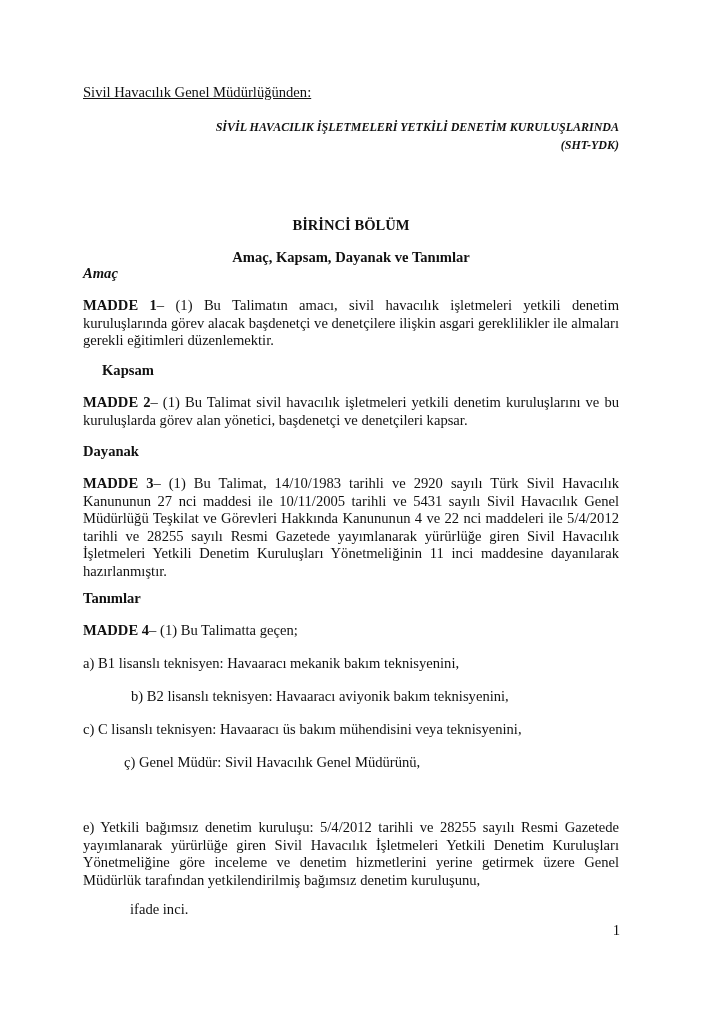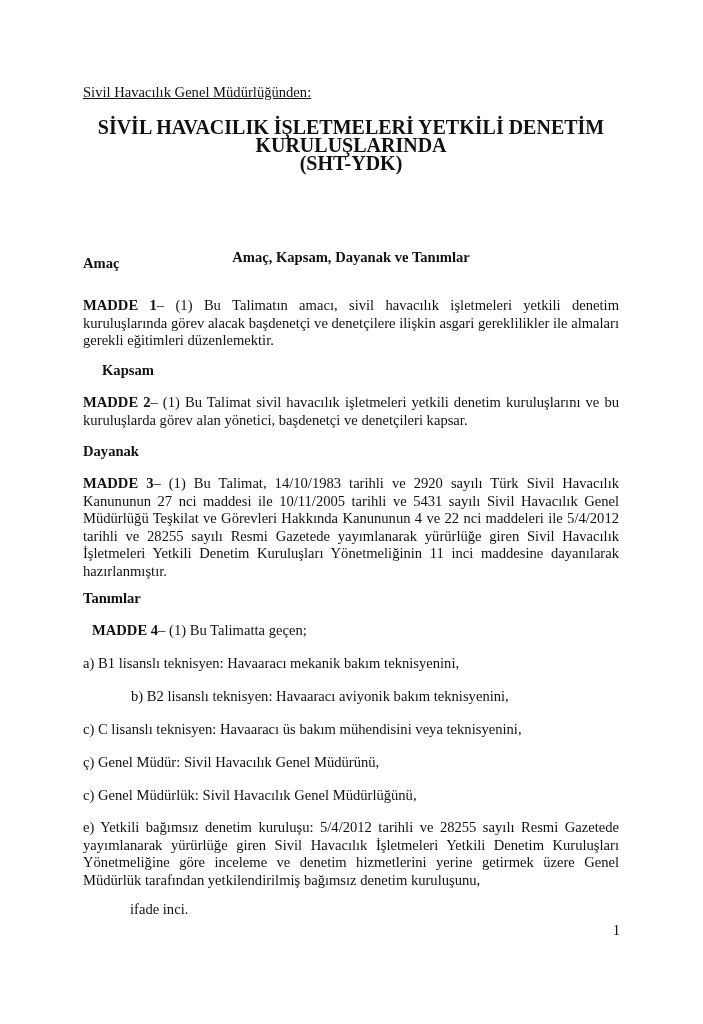--- a/index.html
+++ b/index.html
@@ -6,61 +6,61 @@
     body {
       width: 703px; height: 1024px; position: relative; overflow: hidden;
       font-family: "Liberation Serif", serif; color: #111; font-size: 14.6px;
     }
     .page { position: absolute; left: 0; top: 0; width: 703px; height: 1024px; }
     .blk { position: absolute; left: 83px; width: 536px; line-height: 17.5px; }
     .justify { text-align: justify; }
     .center { text-align: center; }
     .bold { font-weight: bold; }
     .underline { text-decoration: underline; }
-    .title { font-weight: bold; text-align: center; line-height: 18px; font-size: 20px; }
+    .title { font-weight: bold; text-align: right; line-height: 18px; font-size: 12px; font-style: italic; }
     .pnum { position: absolute; right: 83px; top: 922px; }
     .indent { left: 130px; }
   </style>
 </head>
 <body>
 
 <div class="page">
 
   <div class="blk underline" style="top:84px;">Sivil Havacılık Genel Müdürlüğünden:</div>
 
   <div class="blk title" style="top:118px;">
     <div>SİVİL HAVACILIK İŞLETMELERİ YETKİLİ DENETİM KURULUŞLARINDA</div>
     <div>(SHT-YDK)</div>
   </div>
 
+  <div class="blk center bold" style="top:217px;">BİRİNCİ BÖLÜM</div>
   <div class="blk center bold" style="top:249px;">Amaç, Kapsam, Dayanak ve Tanımlar</div>
 
-  <div class="blk bold" style="top:255px;">Amaç</div>
+  <div class="blk bold" style="top:265px;font-style:italic;">Amaç</div>
   <div class="blk justify" style="top:297px;">
     <span class="bold">MADDE 1</span><span>– (1) Bu Talimatın amacı, sivil havacılık işletmeleri yetkili denetim kuruluşlarında görev alacak başdenetçi ve denetçilere ilişkin asgari gereklilikler ile almaları gerekli eğitimleri düzenlemektir.</span>
   </div>
 
   <div class="blk bold" style="top:362px;margin-left:19px;">Kapsam</div>
   <div class="blk justify" style="top:394px;">
     <span class="bold">MADDE 2</span><span>– (1) Bu Talimat sivil havacılık işletmeleri yetkili denetim kuruluşlarını ve bu kuruluşlarda görev alan yönetici, başdenetçi ve denetçileri kapsar.</span>
   </div>
 
   <div class="blk bold" style="top:443px;">Dayanak</div>
   <div class="blk justify" style="top:475px;">
     <span class="bold">MADDE 3</span><span>– (1) Bu Talimat, 14/10/1983 tarihli ve 2920 sayılı Türk Sivil Havacılık Kanununun 27 nci maddesi ile 10/11/2005 tarihli ve 5431 sayılı Sivil Havacılık Genel Müdürlüğü Teşkilat ve Görevleri Hakkında Kanununun 4 ve 22 nci maddeleri ile 5/4/2012 tarihli ve 28255 sayılı Resmi Gazetede yayımlanarak yürürlüğe giren Sivil Havacılık İşletmeleri Yetkili Denetim Kuruluşları Yönetmeliğinin 11 inci maddesine dayanılarak hazırlanmıştır.</span>
   </div>
 
   <div class="blk bold" style="top:590px;">Tanımlar</div>
-  <div class="blk" style="top:622px;margin-left:9px;">
+  <div class="blk" style="top:622px;">
     <span class="bold">MADDE 4</span><span>– (1) Bu Talimatta geçen;</span>
   </div>
 
   <div class="blk" style="top:655px;">a)  B1 lisanslı teknisyen: Havaaracı mekanik bakım teknisyenini,</div>
   <div class="blk" style="top:688px;margin-left:48px;">b) B2 lisanslı teknisyen: Havaaracı aviyonik bakım teknisyenini,</div>
   <div class="blk" style="top:721px;">c) C lisanslı teknisyen: Havaaracı üs bakım mühendisini veya teknisyenini,</div>
-  <div class="blk" style="top:754px;">ç) Genel Müdür: Sivil Havacılık Genel Müdürünü,</div>
-  <div class="blk" style="top:787px;">c)  Genel Müdürlük: Sivil Havacılık Genel Müdürlüğünü,</div>
+  <div class="blk" style="top:754px;margin-left:41px;">ç) Genel Müdür: Sivil Havacılık Genel Müdürünü,</div>
   <div class="blk justify" style="top:819px;">e) Yetkili bağımsız denetim kuruluşu: 5/4/2012 tarihli ve 28255 sayılı Resmi Gazetede yayımlanarak yürürlüğe giren Sivil Havacılık İşletmeleri Yetkili Denetim Kuruluşları Yönetmeliğine göre inceleme ve denetim hizmetlerini yerine getirmek üzere Genel Müdürlük tarafından yetkilendirilmiş bağımsız denetim kuruluşunu,</div>
 
   <div class="blk indent" style="top:901px;">ifade inci.</div>
 
   <div class="pnum">1</div>
 </div>
 
 </body></html>

